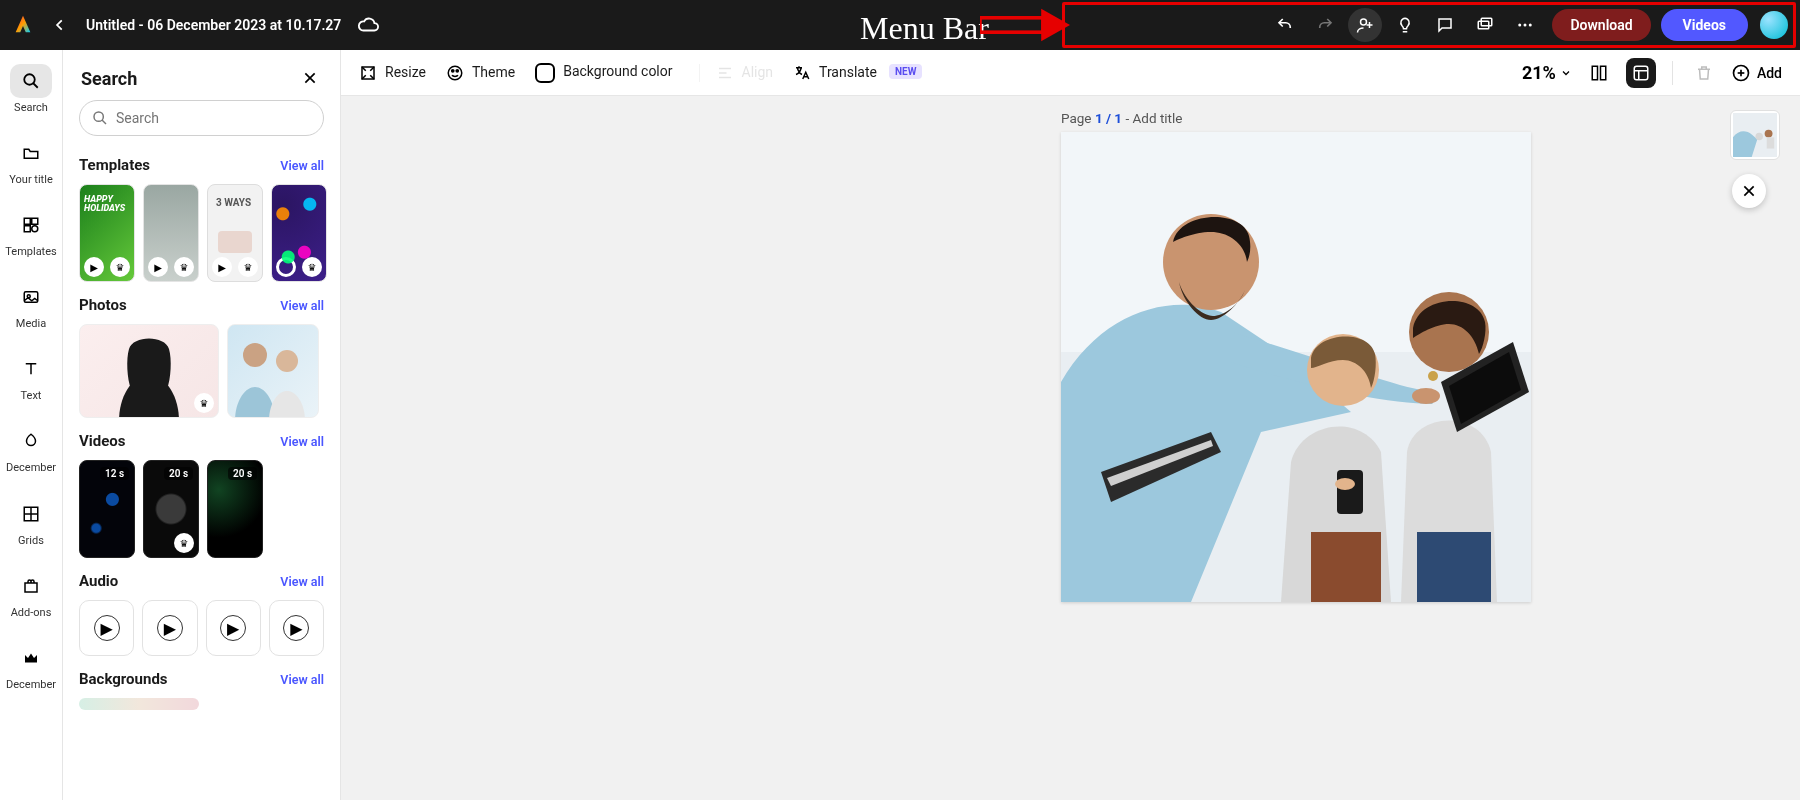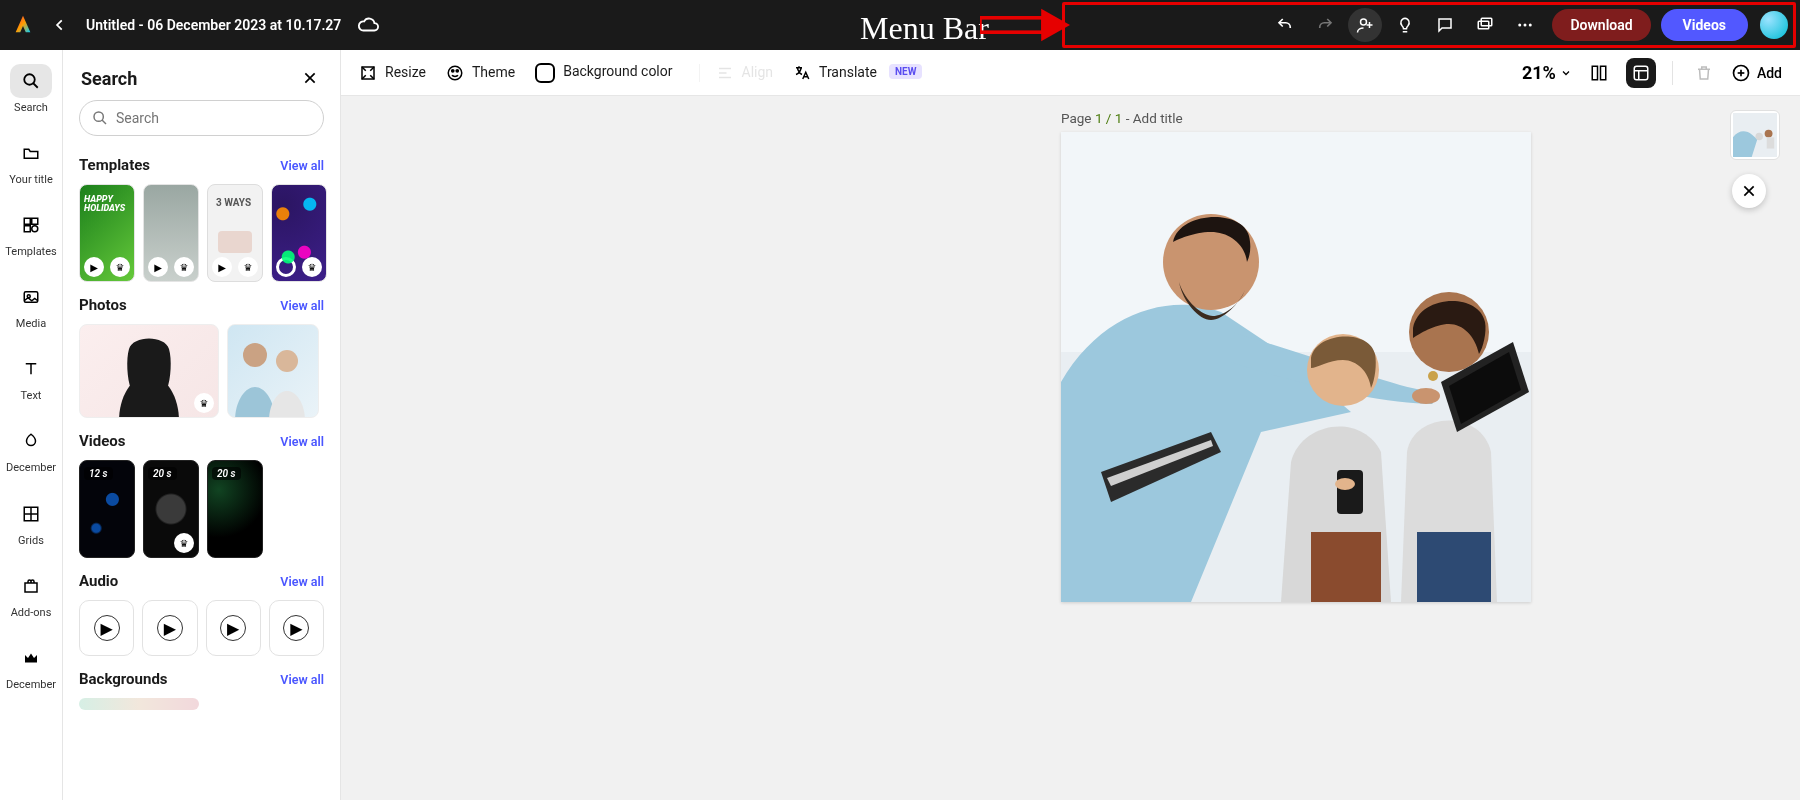--- a/index.html
+++ b/index.html
@@ -64,21 +64,21 @@
       radial-gradient(circle at 30% 75%, rgba(0,255,120,.9) 0 6px, transparent 7px);}
   .tmpl4 .ring{position:absolute; bottom:4px; left:4px; width:20px; height:20px; border-radius:50%; border:3px solid #fff; background:transparent;}
 
   .photo { position:relative; border-radius:8px; overflow:hidden; border:1px solid #eee;}
   .photo1 { width:140px; height:94px; background: linear-gradient(135deg,#fbeeee,#f6e6e6); position:relative;}
   .photo1 svg{position:absolute; bottom:-4px; left:50%; transform:translateX(-50%);}
   .photo2 { width:92px; height:94px; background: linear-gradient(135deg,#cfe6f2,#eaf3f8);}
   .photo2 svg{position:absolute; bottom:-4px; left:50%; transform:translateX(-50%);}
 
   .vid { position:relative; width:56px; height:98px; border-radius:8px; background:#0b0b0e; overflow:hidden; border:1px solid #222;}
-  .vid .tag{position:absolute; top:6px; left:4px; font-size:10px; color:#fff; background:rgba(0,0,0,.6); padding:1px 5px; border-radius:4px; font-weight:600;font-style:italic;}
+  .vid .tag{position:absolute; top:6px; left:20px; font-size:10px; color:#fff; background:rgba(0,0,0,.6); padding:1px 5px; border-radius:4px; font-weight:600;}
   .vid1{background: radial-gradient(circle at 60% 40%, #0a4aa0 0 6px, transparent 7px), radial-gradient(circle at 30% 70%, #0a4aa0 0 4px, transparent 6px), #03040a;}
   .vid2{background: radial-gradient(circle at 50% 50%, #3a3a3a 0 14px, transparent 16px), #0a0a0a;}
   .vid3{background: radial-gradient(circle at 20% 30%, #142,#000 60%);}
   .vid2 .crown-chip{left:auto;}
 
   .audio { width:56px; height:56px; border:1px solid #e2e2e2; border-radius:10px; display:flex; align-items:center; justify-content:center; }
   .audio .pcircle{ width:26px; height:26px; border:1px solid #333; border-radius:50%; display:flex; align-items:center; justify-content:center;}
 
   
   .canvas-wrap { flex:1; display:flex; flex-direction:column; background:#f1f1f1;}
@@ -90,21 +90,21 @@
   .ctx-right { margin-left:auto; display:flex; align-items:center; gap:12px;}
   .zoom { font-size:18px; font-weight:700; display:flex; align-items:center; gap:4px;}
   .sq-btn { width:30px; height:30px; border-radius:8px; display:flex; align-items:center; justify-content:center; color:#1b1b1b; border:1px solid transparent;}
   .sq-btn.dark{ background:#1a1a1a; color:#fff;}
   .sq-btn.muted{ color:#bdbdbd;}
   .vsep{ width:1px; height:24px; background:#e3e3e3; margin:0 4px;}
   .add-btn { display:flex; align-items:center; gap:6px; font-size:14px; font-weight:500;}
   
   .workspace { flex:1; position:relative; overflow:hidden;}
   .page-label { position:absolute; left:720px; top:14px; font-size:13.5px; color:#555;}
-  .page-label b{color:#4d7c0f; font-weight:400;}
+  .page-label b{color:#1d4ed8; font-weight:700;}
   .artboard { position:absolute; left:720px; top:36px; width:470px; height:470px; background:#fff; box-shadow:0 1px 3px rgba(0,0,0,.15);}
   .artboard svg{display:block;}
   .mini-thumb{ position:absolute; right:20px; top:14px; width:50px; height:50px; background:#fff; border:1px solid #e0e0e0; border-radius:6px; display:flex; align-items:center; justify-content:center; overflow:hidden;}
   .mini-thumb svg{width:44px;height:44px;}
   .close-float { position:absolute; right:34px; top:78px; width:34px; height:34px; border-radius:50%; background:#fff; box-shadow:0 2px 6px rgba(0,0,0,.2); display:flex; align-items:center; justify-content:center; color:#222; cursor:pointer;}
 
   svg{display:block;}
 </style>
 </head>
 <body>

